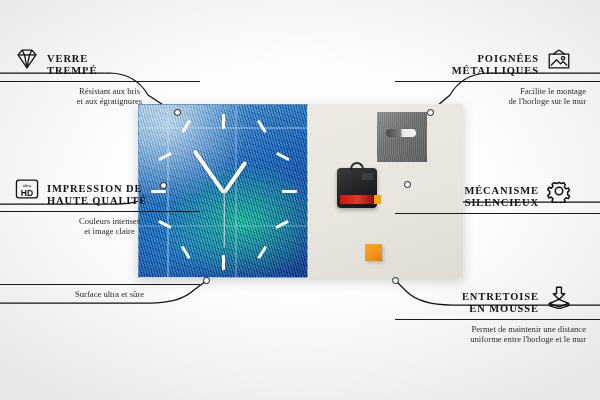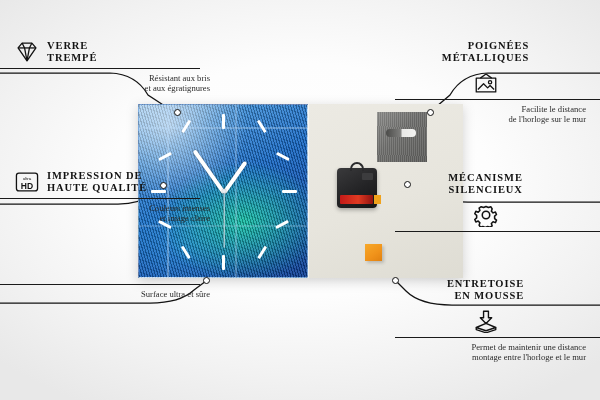--- a/index.html
+++ b/index.html
@@ -16,35 +16,36 @@
   
   #wires { position:absolute; inset:0; width:600px; height:400px; pointer-events:none; }
 
   
   .feature { position:absolute; }
   .feat-head { display:flex; align-items:center; gap:7px; }
   .feat-title {
     font-weight:bold; font-size:10.5px; line-height:12px;
     letter-spacing:0.9px; text-transform:uppercase; white-space:pre-line;
     color:#121212;
+    margin-top:13px;
   }
   .rule { height:1px; background:#1a1a1a; margin-top:4px; }
   .feat-sub {
     font-size:8.6px; line-height:10.4px; color:#2b2b2b;
     margin-top:3.5px; white-space:pre-line;
   }
 
   .left  { left:0; width:210px; }
   .left .feat-head { justify-content:flex-start; }
-  .left .feat-sub  { text-align:right; padding-left:9px; }
+  .left .feat-sub  { text-align:center; padding-left:9px; }
   .left .rule { width:200px; }
   .left .feat-head { padding-left:14px; }
 
   .right { right:0; width:215px; text-align:right; }
-  .right .feat-head { justify-content:flex-end; padding-right:14px;flex-direction:column; }
+  .right .feat-head { justify-content:flex-end; padding-right:28px; }
   .right .feat-sub  { text-align:right; padding-right:14px; }
   .right .rule { width:205px; margin-left:10px; }
 
   .ficon { width:26px; height:24px; flex:0 0 auto; display:block; }
 
   
   #f-verre   { top:40px; }
   #f-impr    { top:170px; }
   #f-bords   { top:280px; }
   #f-poign   { top:40px; }
@@ -237,21 +238,21 @@
         <g fill="none" stroke="#121212" stroke-width="1.6" stroke-linejoin="round">
           <rect x="4" y="8" width="24" height="17"></rect>
           <path d="M16 3 L9 8"></path>
             <path d="M16 3 L23 8"></path>
           <path d="M6 22 L13 15 L18 20 L21 17 L26 22"></path>
           <circle cx="21" cy="13" r="2"></circle>
         </g>
       </svg>
     </div>
     <div class="rule"></div>
-    <div class="feat-sub">Facilite le distance
+    <div class="feat-sub">Facilite le montage
 de l'horloge sur le mur</div>
   </div>
 
   <div class="feature right" id="f-meca">
     <div class="feat-head">
       <div class="feat-title">MÉCANISME
 SILENCIEUX</div>
       <svg class="ficon" viewBox="0 0 32 28">
         <g fill="none" stroke="#121212" stroke-width="1.9" stroke-linejoin="round">
           <path d="M16 3.5 l3 1.3 2.9-1 1.7 2.6 -1 2.9 2.1 2.1 2.9-1 1.3 3 -2.3 2 0 3 2.3 2 -1.3 3 -2.9-1 -2.1 2.1 1 2.9 -2.6 1.7 -2.9-1 -3 1.3 -3-1.3 -2.9 1 -1.7-2.6 1-2.9 -2.1-2.1 -2.9 1 -1.3-3 2.3-2 0-3 -2.3-2 1.3-3 2.9 1 2.1-2.1 -1-2.9 2.6-1.7 2.9 1 z"></path>
@@ -269,16 +270,16 @@
       <svg class="ficon" viewBox="0 0 32 28">
         <g fill="none" stroke="#121212" stroke-width="1.7" stroke-linejoin="round">
           <path d="M13 2 h6 v8 h4 l-7 7 -7-7 h4 z"></path>
           <path d="M16 17 L28 22 L16 26 L4 22 Z"></path>
           <path d="M4 22 v2.5 L16 28.5 L28 24.5 V22"></path>
         </g>
       </svg>
     </div>
     <div class="rule"></div>
     <div class="feat-sub">Permet de maintenir une distance
-montage entre l'horloge et le mur</div>
+uniforme entre l'horloge et le mur</div>
   </div>
 
 </div>
 
 </body></html>

